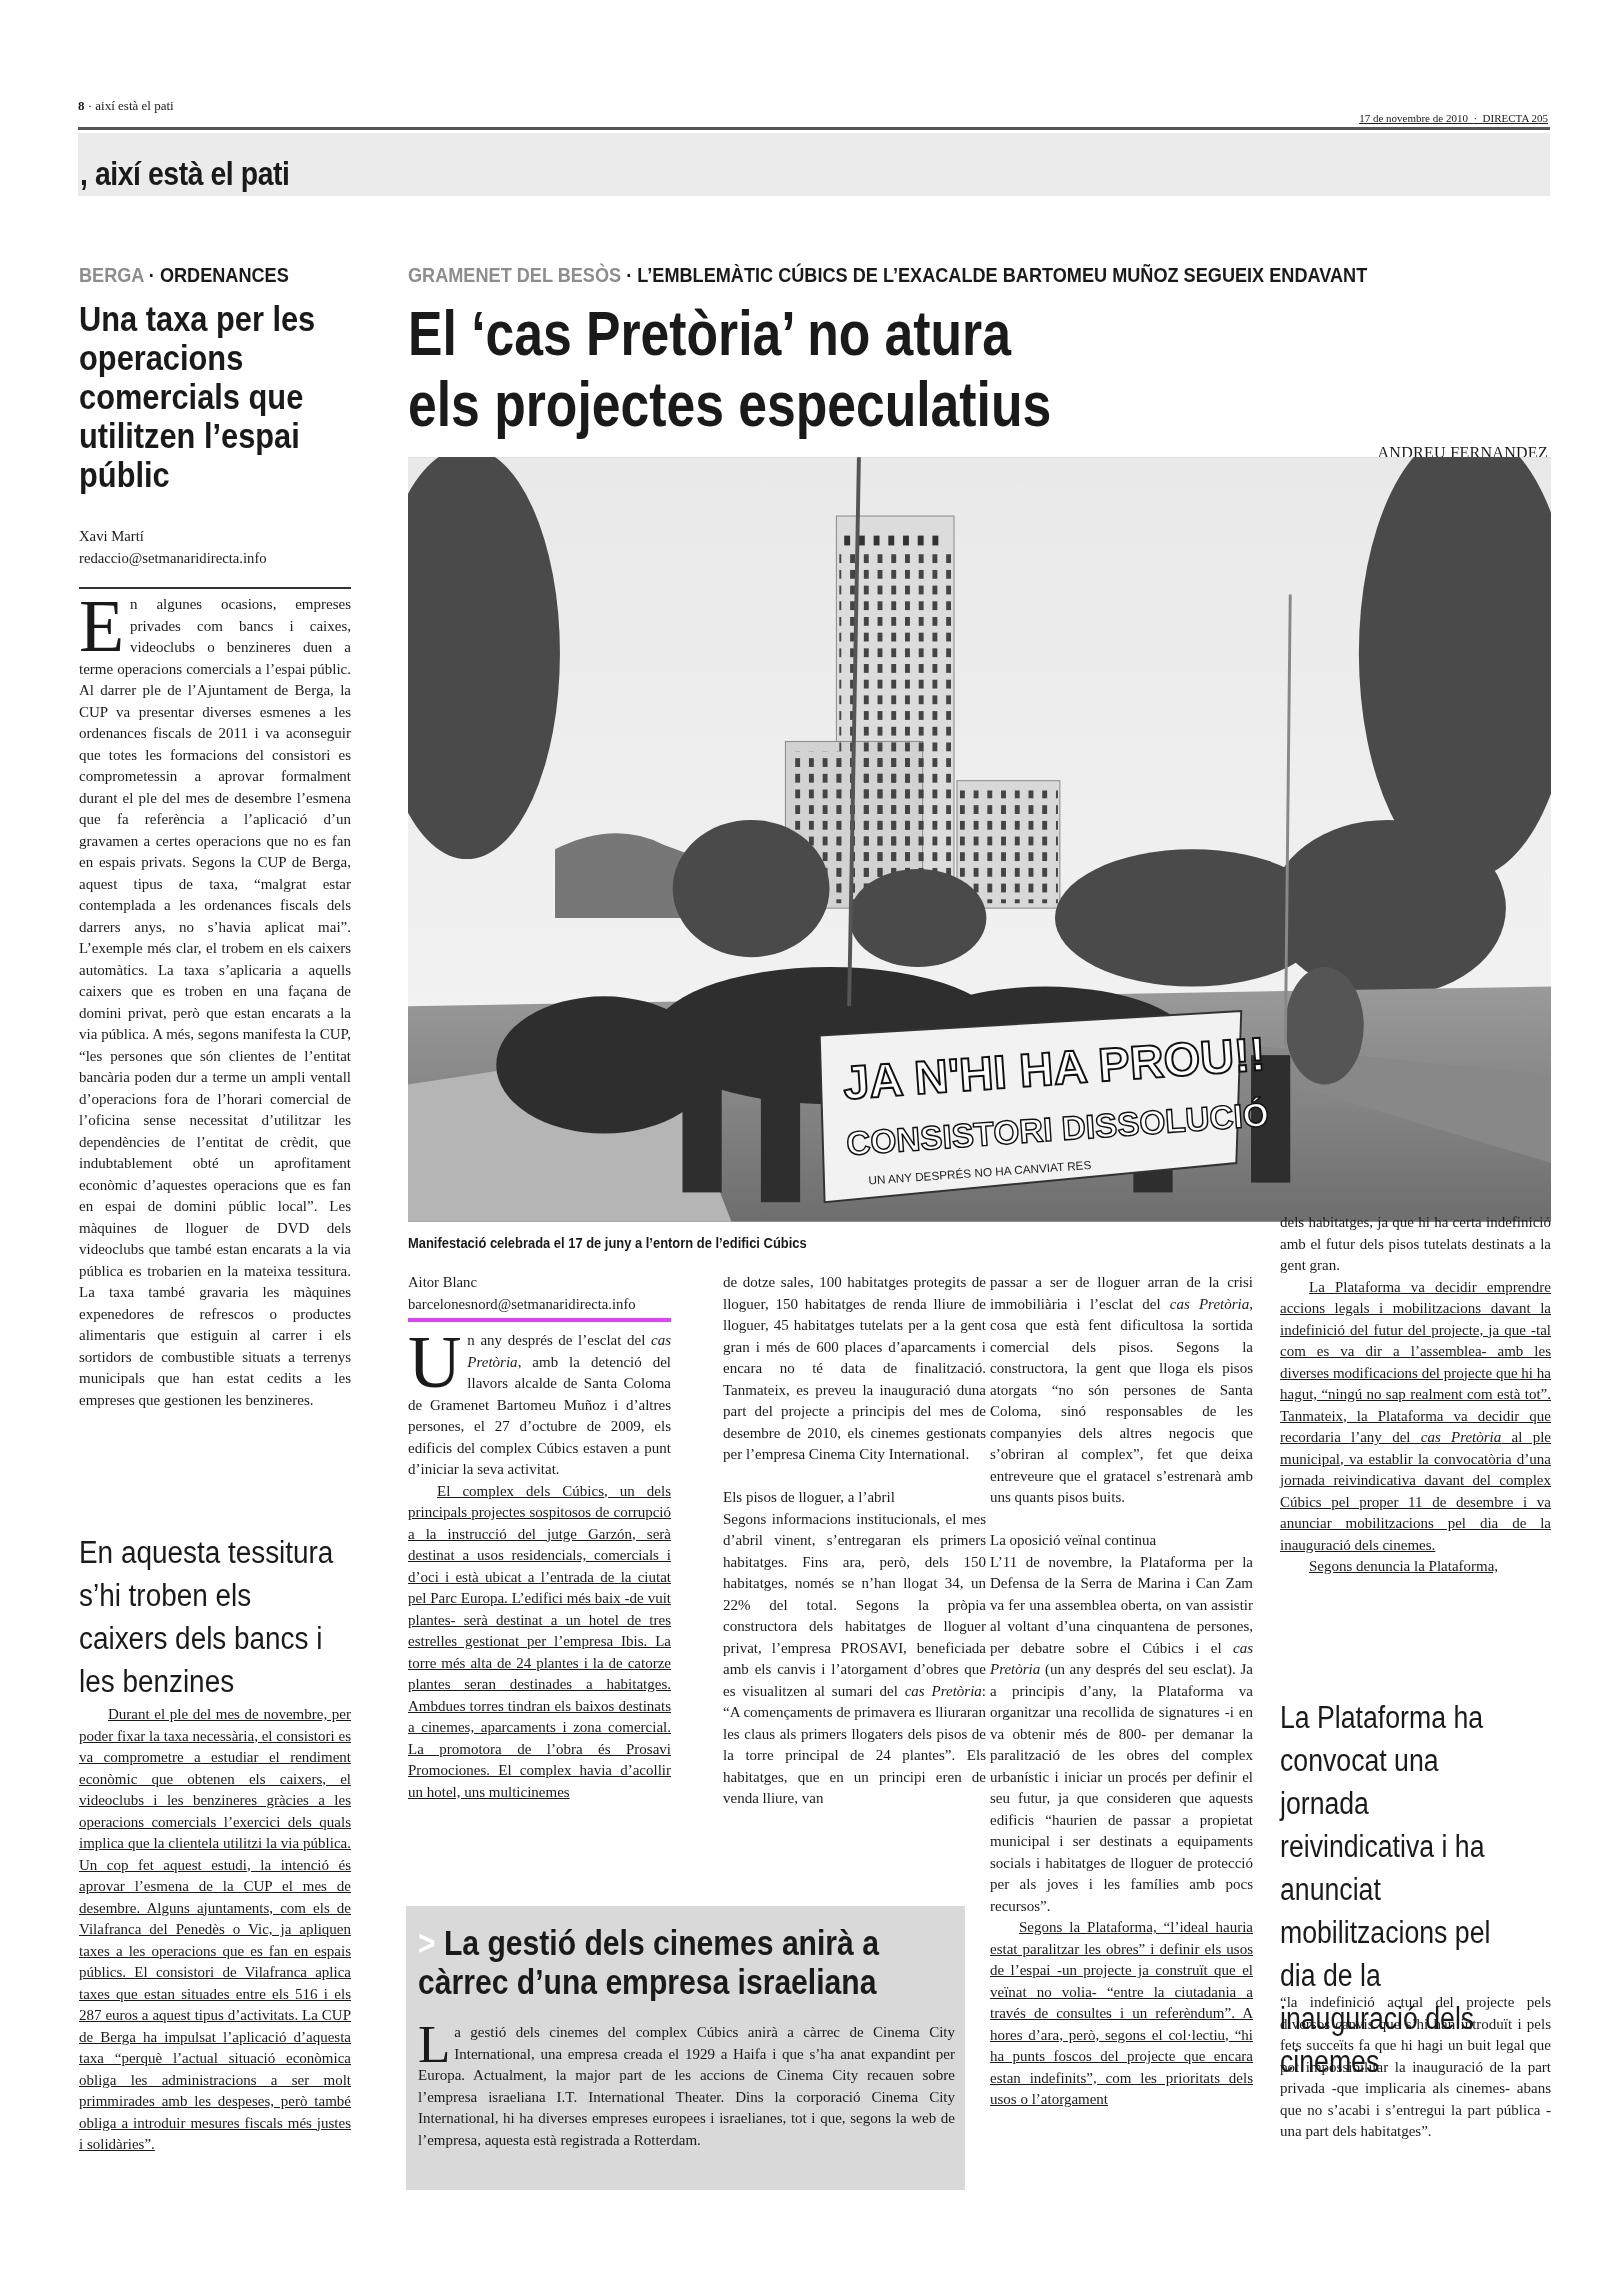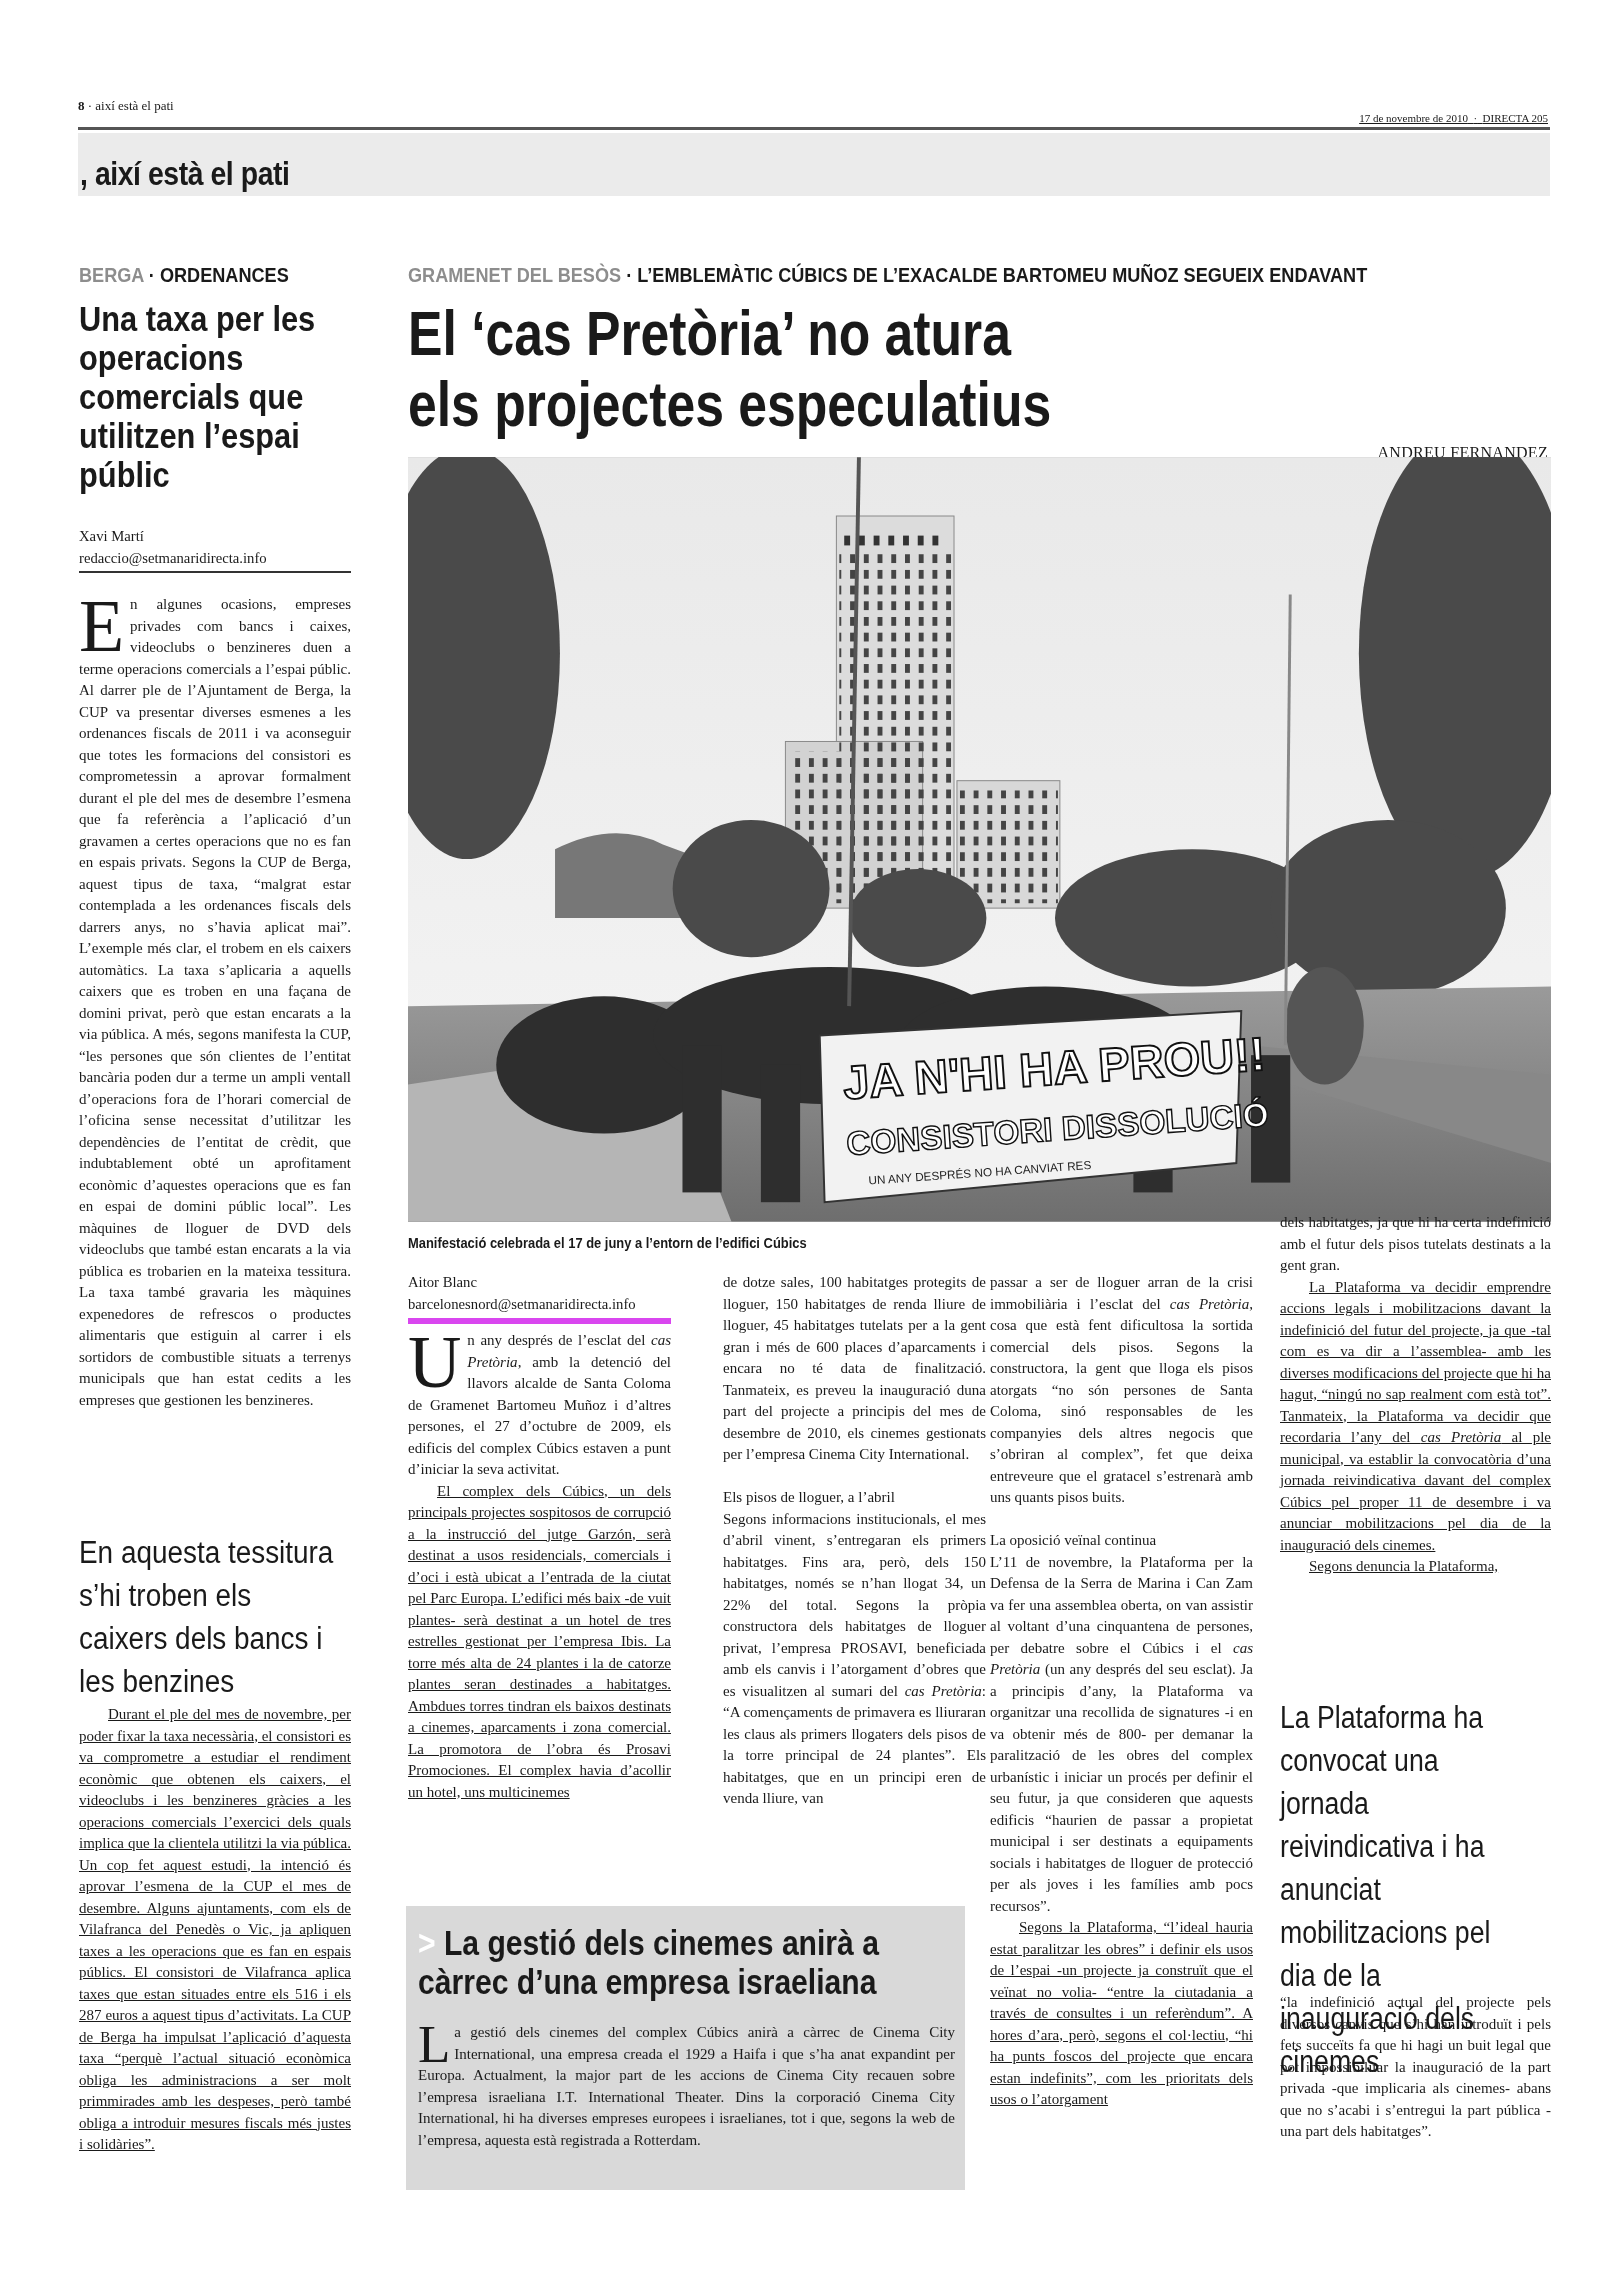--- a/index.html
+++ b/index.html
@@ -11,34 +11,34 @@
   #dateline{right:72px;top:112px;font-size:11px;font-family:"Liberation Serif",serif;text-decoration:underline;}
   #rule-top{left:78px;top:127px;width:1472px;height:2.9px;background:#555;}
   #section-band{left:78px;top:133px;width:1472px;height:63px;background:#ebebeb;}
   #section-title{left:80px;top:155px;font-family:"Liberation Sans",sans-serif;font-weight:bold;font-size:33px;letter-spacing:-0.5px;transform:scaleX(0.86);transform-origin:left;}
   
   .kicker{font-family:"Liberation Sans",sans-serif;font-weight:bold;font-size:20.6px;transform:scaleX(0.88);transform-origin:left;white-space:nowrap;}
   .kicker .loc{color:#8d8d8d;}
   #left-kicker{left:79px;top:263px;}
   #left-head{left:79px;top:299px;width:314px;font-family:"Liberation Sans",sans-serif;font-weight:bold;font-size:35px;line-height:39px;transform:scaleX(0.88);transform-origin:left;}
   .byline{font-family:"Liberation Serif",serif;font-size:14.7px;line-height:21.6px;}
-  #left-byline{left:79px;top:526px;width:272px;border-bottom:2px solid #333;padding-bottom:2px;}
+  #left-byline{left:79px;top:526px;width:272px;border-bottom:2px solid #333;padding-bottom:18px;}
   .body{font-family:"Liberation Serif",serif;font-size:15px;line-height:21.5px;text-align:justify;hyphens:auto;}
   #left-body{left:79px;top:594px;width:272px;}
   .dropcap{float:left;font-size:74px;line-height:57px;margin:3.9px 5.9px -5.9px 0;font-family:"Liberation Serif",serif;}
   #left-sub{left:79px;top:1531px;width:284px;font-family:"Liberation Sans",sans-serif;font-size:31px;line-height:43px;transform:scaleX(0.9);transform-origin:left;}
   #left-body2{left:79px;top:1704px;width:272px;}
   .indent{text-indent:29px;display:block;text-decoration:underline;}
   
   #main-kicker{left:408px;top:263px;}
   #main-head{left:408px;top:298px;width:980px;font-family:"Liberation Sans",sans-serif;font-weight:bold;font-size:63px;line-height:71px;transform:scaleX(0.82);transform-origin:left;}
   #photo-credit{right:72px;top:444px;font-family:"Liberation Serif",serif;font-size:16px;letter-spacing:0.3px;}
   #photo{left:408px;top:457px;width:1143px;height:765px;overflow:hidden;background:#bbb;}
   #caption{left:408px;top:1235px;font-family:"Liberation Sans",sans-serif;font-weight:bold;font-size:14.7px;transform:scaleX(0.88);transform-origin:left;white-space:nowrap;}
-  #main-byline{left:408px;top:1272px;width:263px;border-bottom:6px solid #d946ef;padding-bottom:2.9px;font-family:Liberation Serif, serif;}
+  #main-byline{left:408px;top:1272px;width:263px;border-bottom:4px solid #d946ef;padding-bottom:2.9px;font-family:Liberation Serif, serif;}
   .col{width:263px;}
   #col1{left:408px;top:1330px;}
   #col2{left:699px;top:1272px;margin-left:24px;}
   #col3{left:990px;top:1272px;}
   #col4{left:1280px;top:1212px;width:271px;}
   .subhead{font-weight:normal;font-family:"Liberation Serif",serif;display:block;margin-top:21.6px;}
   #pull-quote{left:1280px;top:1696px;width:284px;font-family:"Liberation Sans",sans-serif;font-size:31px;line-height:43px;transform:scaleX(0.86);transform-origin:left;}
   #col4b{left:1280px;top:1992px;width:271px;}
   
   #sidebox{left:406px;top:1906px;width:559px;height:284px;background:#d9d9d9;}

